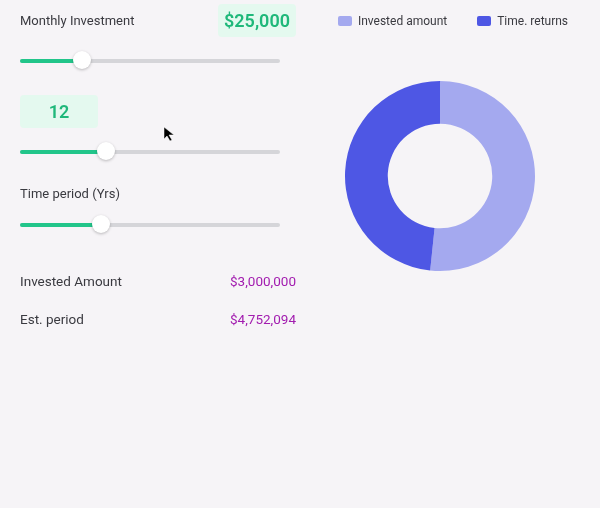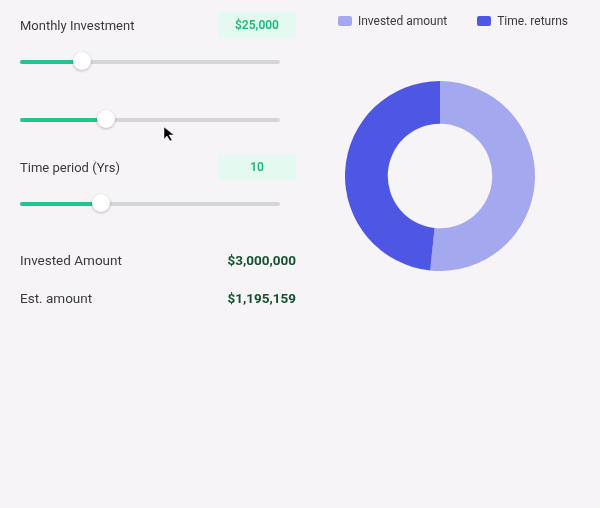--- a/index.html
+++ b/index.html
@@ -11,41 +11,41 @@
       height: 508px;
       overflow: hidden;
     }
     .wrap {
       display: flex;
       width: 600px;
       height: 508px;
     }
     .left {
       width: 320px;
-      padding: 12px 24px 8px 20px;
+      padding: 4px 24px 8px 20px;
     }
     .right {
       width: 280px;
       padding: 14px 24px 10px 10px;
     }
     .param-row {
       display: flex;
       justify-content: space-between;
       align-items: center;
       margin-bottom: 16px;
     }
     .param-label {
       font-size: 13px;
       color: #3a3a40;
     }
     .value-box {
       background: #e4f9ef;
       color: #1fb87a;
       font-weight: 600;
-      font-size: 12px;
+      font-size: 18px;
       padding: 6px 0;
       width: 78px;
       text-align: center;
       border-radius: 4px;
     }
     .slider {
       position: relative;
       height: 14px;
       width: 260px;
       margin-bottom: 28px;
@@ -84,22 +84,22 @@
       display: flex;
       justify-content: space-between;
       align-items: center;
       margin-bottom: 22px;
       font-size: 13.5px;
     }
     .result-label {
       color: #3a3a40;
     }
     .result-value {
-      font-weight: 700;
-      color: #14532d;
+      font-weight: 400;
+      color: #a21caf;
     }
     .legend {
       display: flex;
       gap: 30px;
       justify-content: center;
       font-size: 12px;
       color: #3a3a40;
       margin-bottom: 38px;
     }
     .legend-item {
@@ -127,45 +127,45 @@
       <span class="param-label">Monthly Investment</span>
       <span class="value-box">$25,000</span>
     </div>
     <div class="slider">
       <div class="slider-track"></div>
       <div class="slider-fill" style="width:24%"></div>
       <div class="slider-thumb" style="left:24%"></div>
     </div>
 
     <div class="param-row">
+      <span class="value-box">12</span>
     </div>
     <div class="slider">
       <div class="slider-track"></div>
       <div class="slider-fill" style="width:33%"></div>
       <div class="slider-thumb" style="left:33%"></div>
     </div>
 
     <div class="param-row">
       <span class="param-label">Time period (Yrs)</span>
-      <span class="value-box">10</span>
     </div>
     <div class="slider">
       <div class="slider-track"></div>
       <div class="slider-fill" style="width:31%"></div>
       <div class="slider-thumb" style="left:31%"></div>
     </div>
 
     <div class="results">
       <div class="result-row">
         <span class="result-label">Invested Amount</span>
         <span class="result-value">$3,000,000</span>
       </div>
       <div class="result-row">
-        <span class="result-label">Est. amount</span>
-        <span class="result-value">$1,195,159</span>
+        <span class="result-label">Est. period</span>
+        <span class="result-value">$4,752,094</span>
       </div>
     </div>
   </div>
 
   <div class="right">
     <div class="legend">
       <div class="legend-item">
         <span class="swatch" style="background:#a4a9ef"></span>
         <span>Invested amount</span>
       </div>

